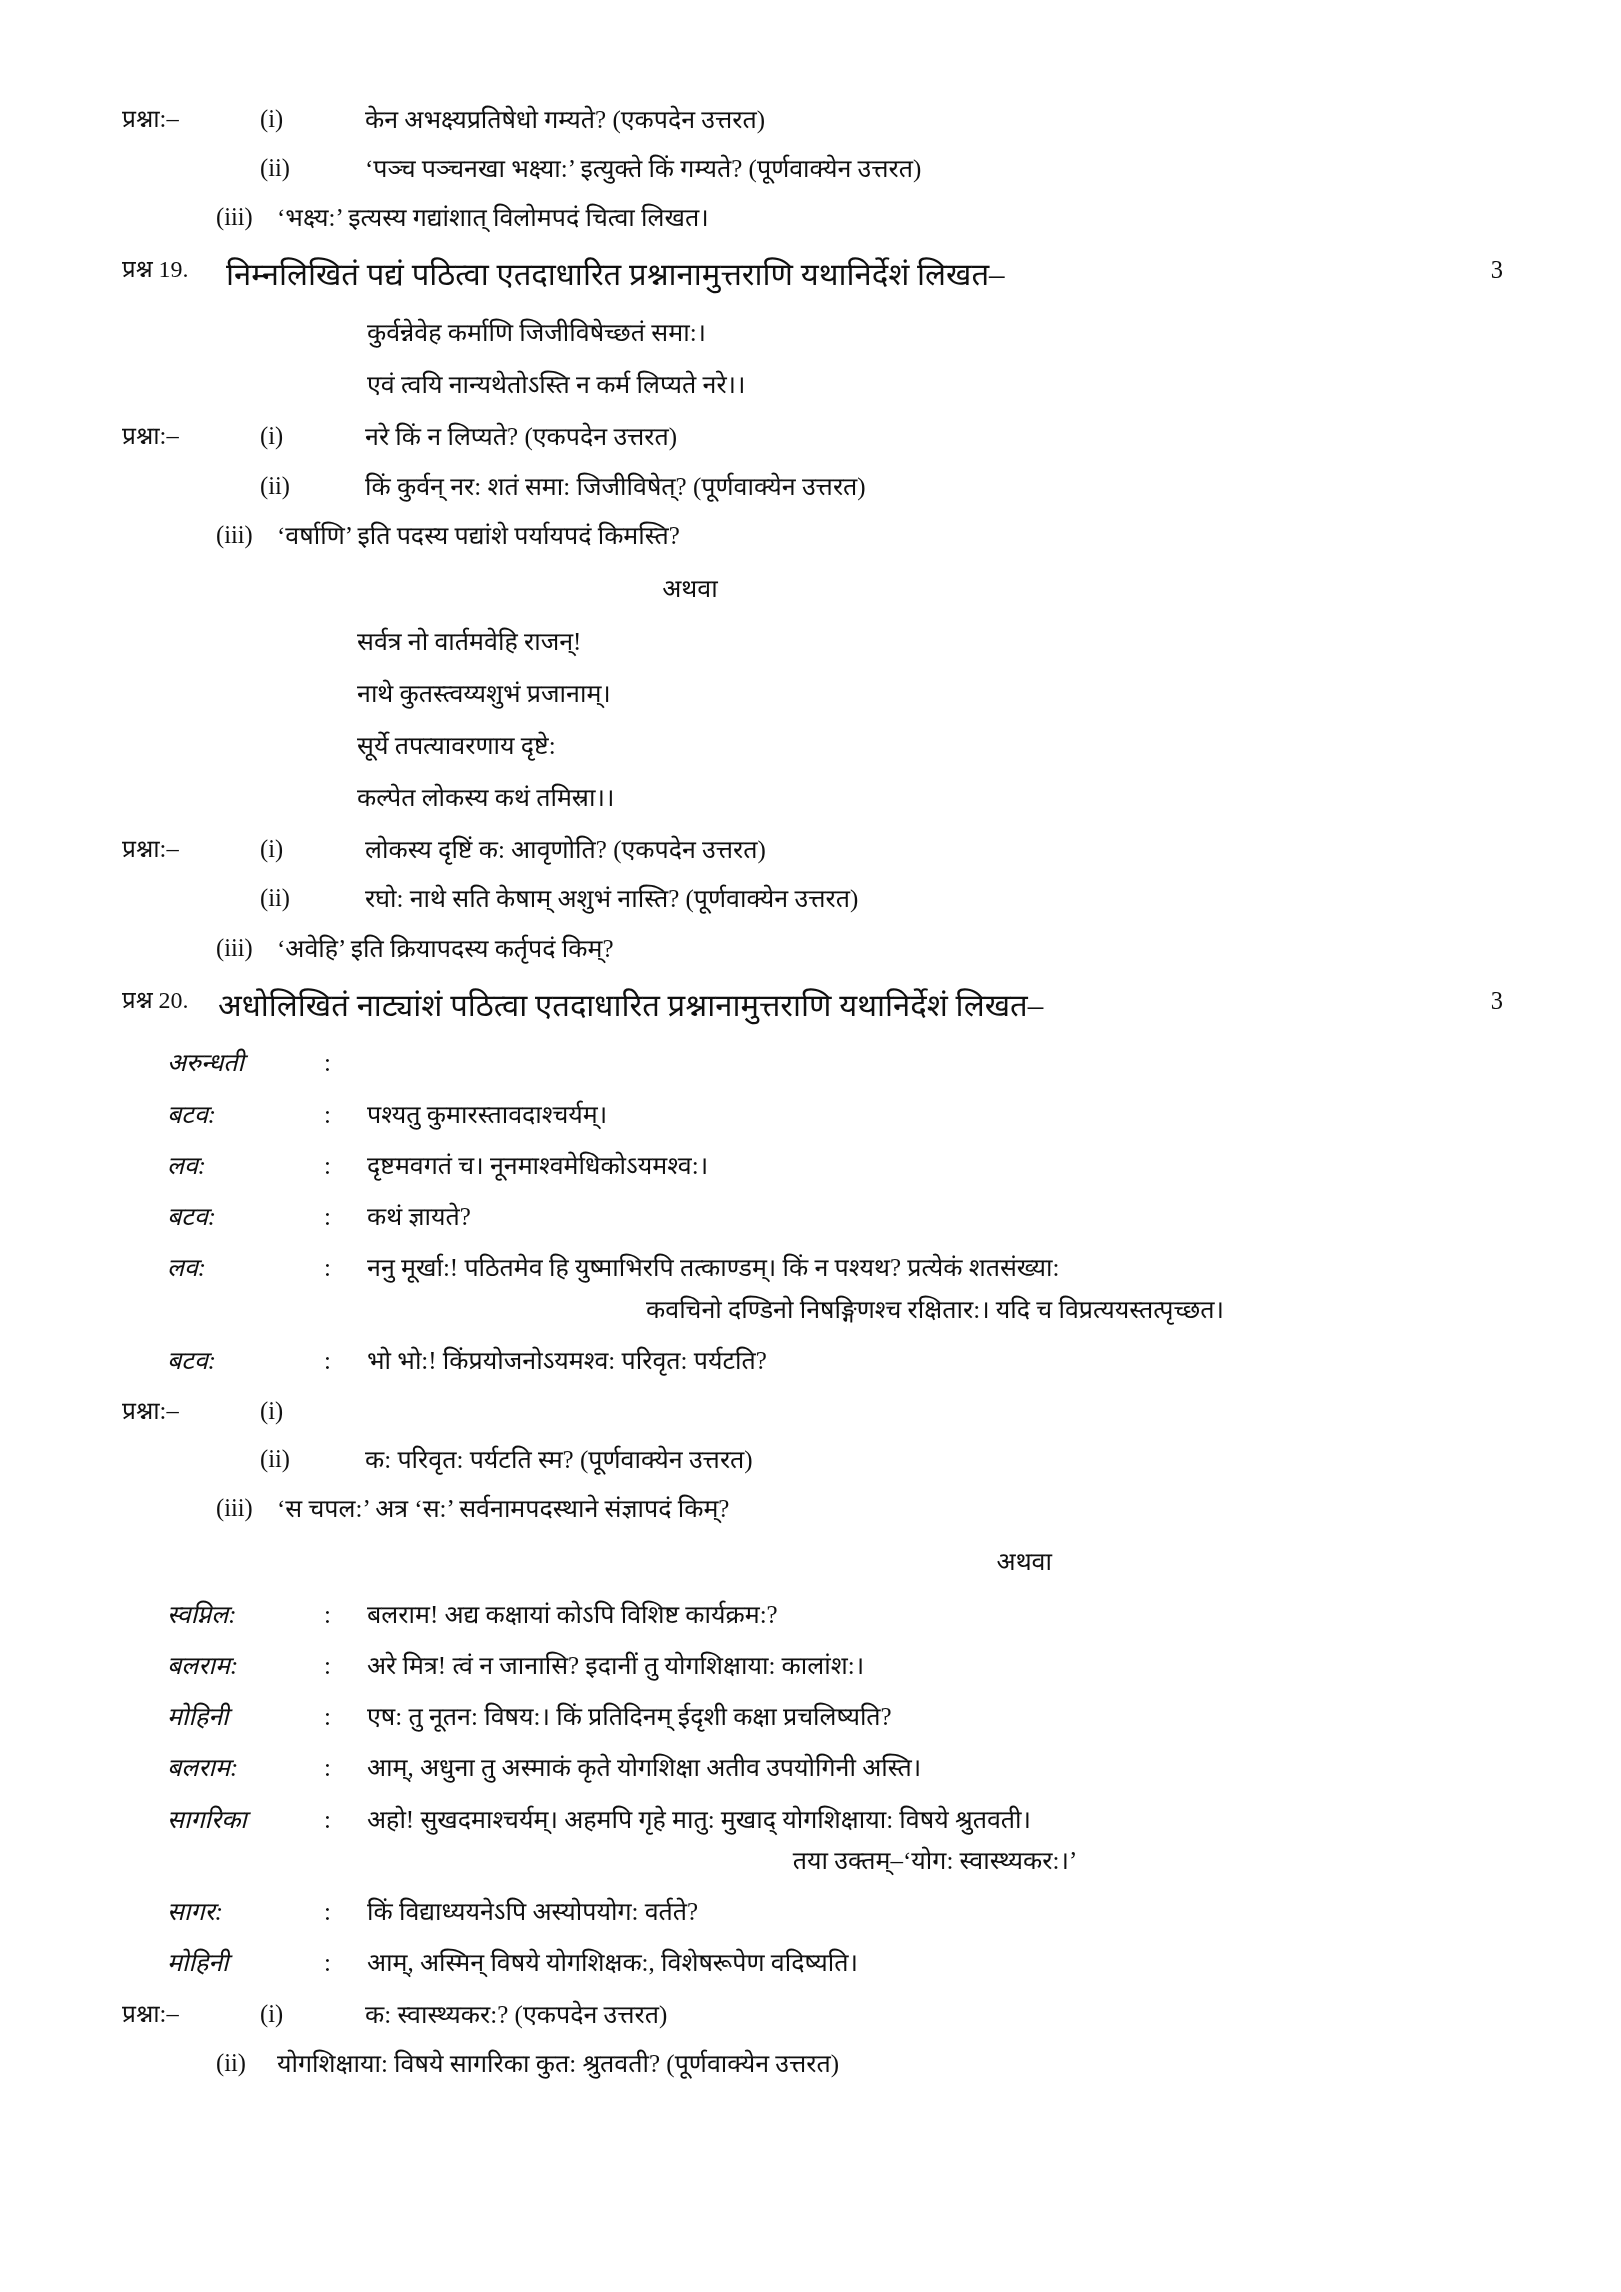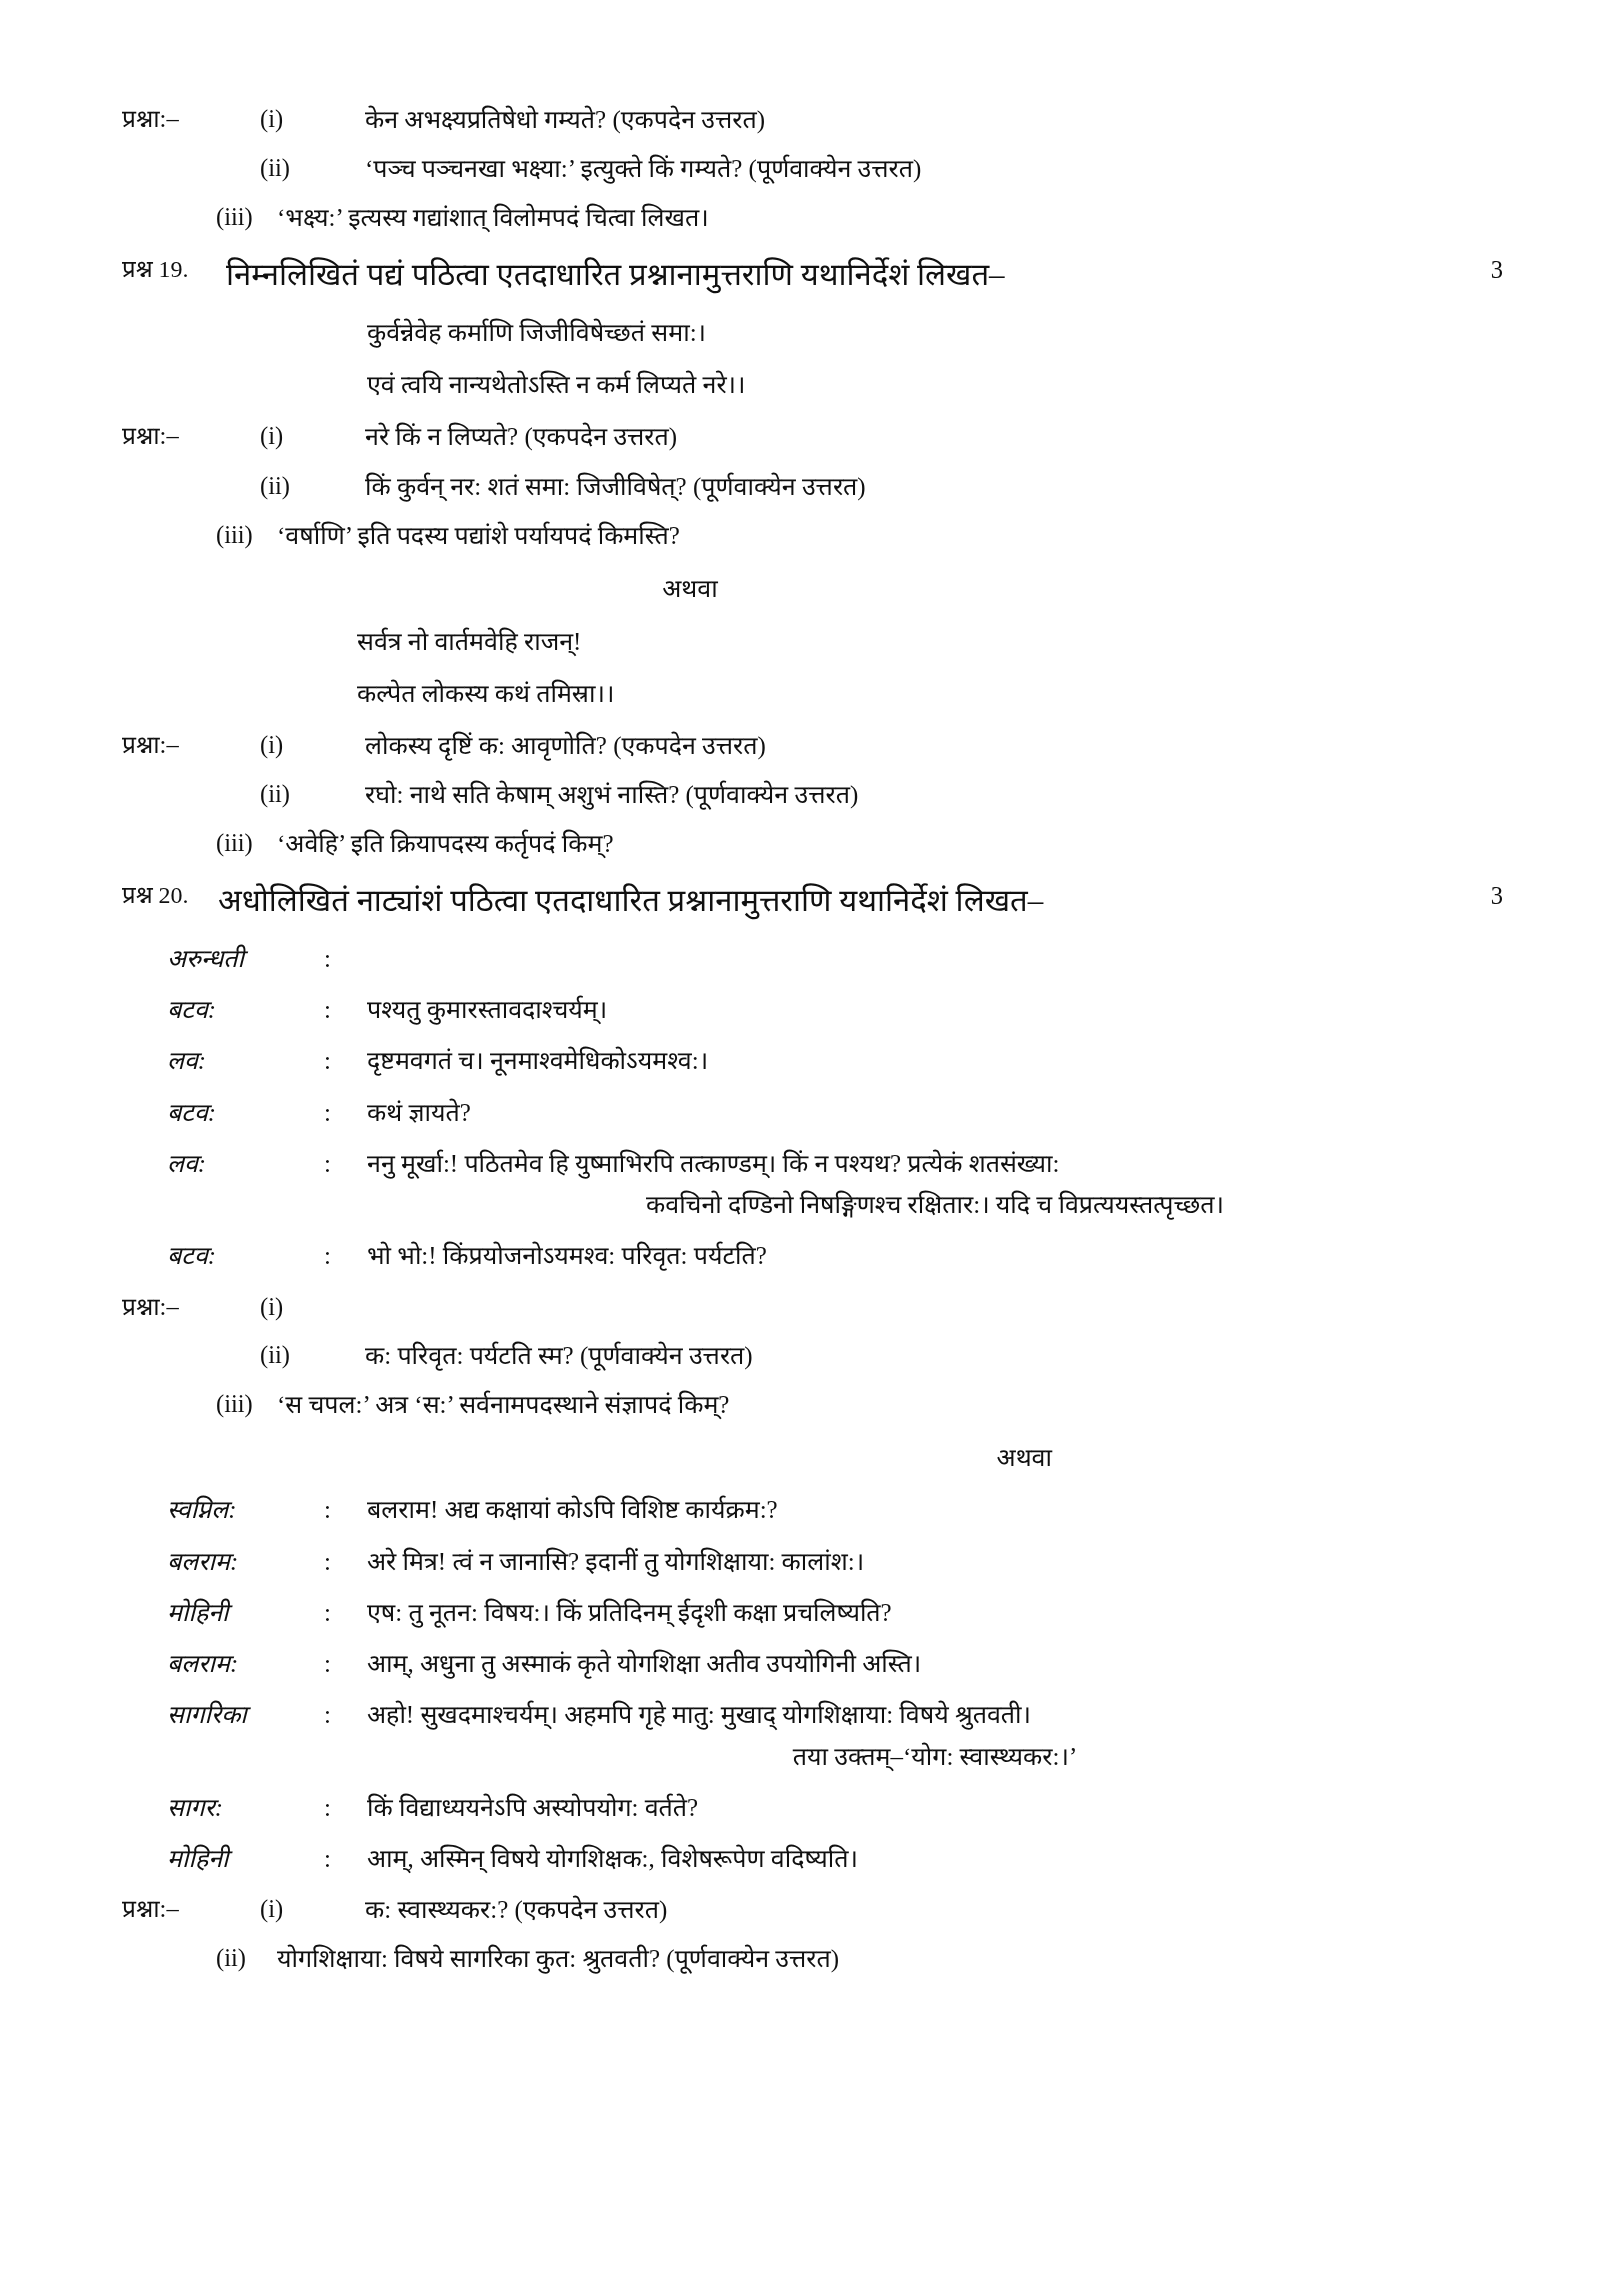--- a/index.html
+++ b/index.html
@@ -161,20 +161,22 @@
     </div>
     <div class="row">
       <div class="lbl-q"></div>
       <div class="rom">(iii)</div>
       <div class="txt">‘वर्षाणि’ इति पदस्य पद्यांशे पर्यायपदं किमस्ति?</div>
     </div>
 
     <div class="athava">अथवा</div>
 
     <div class="verse second">सर्वत्र नो वार्तमवेहि राजन्!</div>
+    <div class="verse second">नाथे कुतस्त्वय्यशुभं प्रजानाम्।</div>
+    <div class="verse second">सूर्ये तपत्यावरणाय दृष्टे:</div>
     <div class="verse second">कल्पेत लोकस्य कथं तमिस्रा।।</div>
 
     <div class="row tight q-block">
       <div class="lbl-q">प्रश्ना:–</div>
       <div class="rom">(i)</div>
       <div class="txt">लोकस्य दृष्टिं क: आवृणोति? (एकपदेन उत्तरत)</div>
     </div>
     <div class="row tight">
       <div class="lbl-q"></div>
       <div class="rom">(ii)</div>

